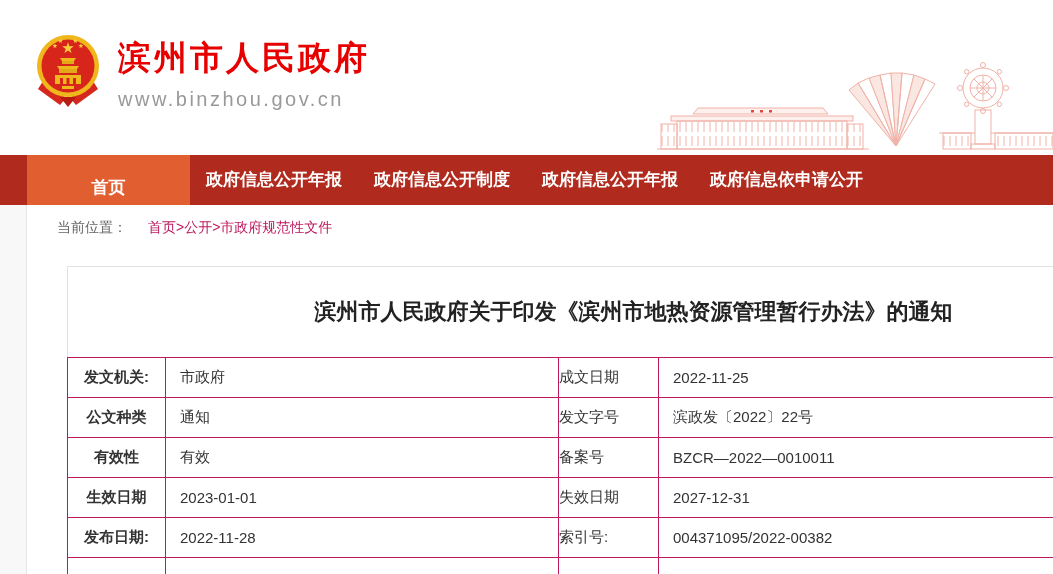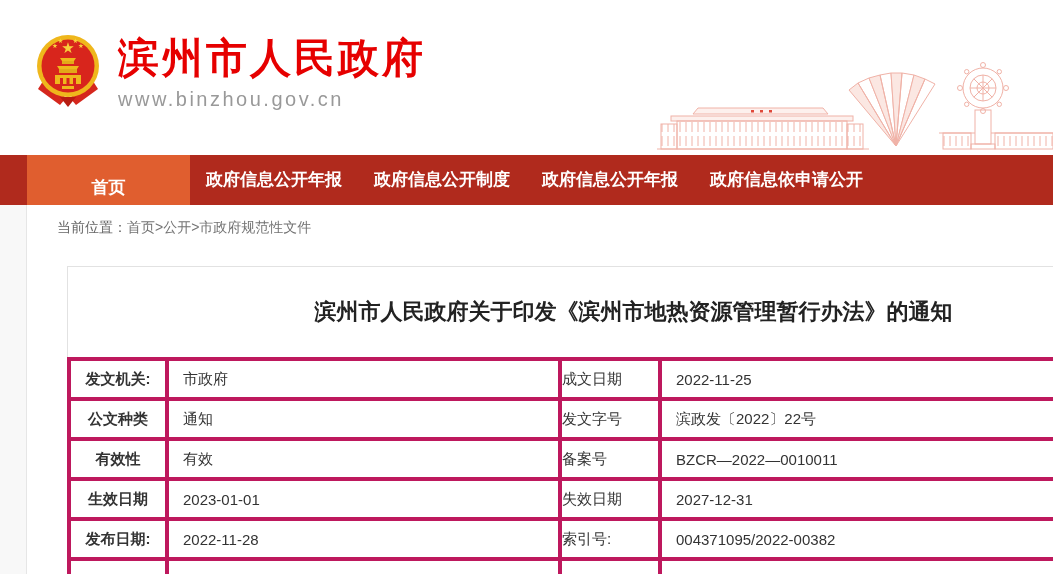--- a/index.html
+++ b/index.html
@@ -8,43 +8,43 @@
   .stage { position:relative; width:1053px; height:574px; background:#fff; }
 
   
   .corner-mark { position:absolute; left:10px; top:3px; width:9px; height:10px;
     background:#d2372b; }
 
   
   .header { position:relative; width:100%; height:155px; background:#fff; overflow:hidden; }
   .emblem { position:absolute; left:33px; top:28px; }
   .site-ident { position:absolute; left:118px; top:40px; }
-  .site-name { font-size:41px; font-weight:bold; color:#e60000; letter-spacing:3px; line-height:36px; }
+  .site-name { font-size:33px; font-weight:bold; color:#e60000; letter-spacing:3px; line-height:36px; }
   .site-url { margin-top:12px; font-size:20px; color:#999; letter-spacing:2.5px; }
   .deco { position:absolute; right:0; bottom:0; }
 
   
   .nav { display:flex; width:100%; height:50px; background:#b02a1d; padding-left:27px; }
   .nav .tab { height:50px; line-height:50px; padding:0 16px; color:#fff; font-size:17px;
     font-weight:bold; text-align:center; cursor:pointer; white-space:nowrap; }
   .nav .tab.active { background:#e05e2f; width:163px; padding:8px; }
 
   
   .main { position:relative; width:100%; height:369px; background:#fff; }
   .left-strip { position:absolute; left:0; top:0; width:27px; height:100%;
     background:#f8f8f8; border-right:1px solid #e6e6e6; }
   .breadcrumb { position:absolute; left:57px; top:14px; font-size:14px; color:#666; }
-  .breadcrumb .path { color:#737373; cursor:pointer; }
+  .breadcrumb .path { color:#be185d; cursor:pointer;margin-left:21px; }
 
   
   .card { position:absolute; left:67px; top:61px; width:1132px; border-top:1px solid #e2e2e2; }
   .doc-title { height:90px; line-height:90px; border-left:1px solid #e2e2e2;
     text-align:center; font-size:22px; font-weight:bold; color:#222; }
   table.meta { width:100%; border-collapse:collapse; table-layout:fixed; }
-  table.meta td { border:4px solid #be185d; height:40px; font-size:15px; color:#333;
+  table.meta td { border:1px solid #be185d; height:40px; font-size:15px; color:#333;
     vertical-align:middle; }
   td.lbl  { width:98px;  text-align:center; font-weight:bold; }
   td.val  { width:393px; padding-left:14px; }
   td.lbl2 { width:100px; font-weight:normal; }
   td.val2 { padding-left:14px; }
   tr.partial td { height:40px; }
 </style>
 </head>
 <body>
 

